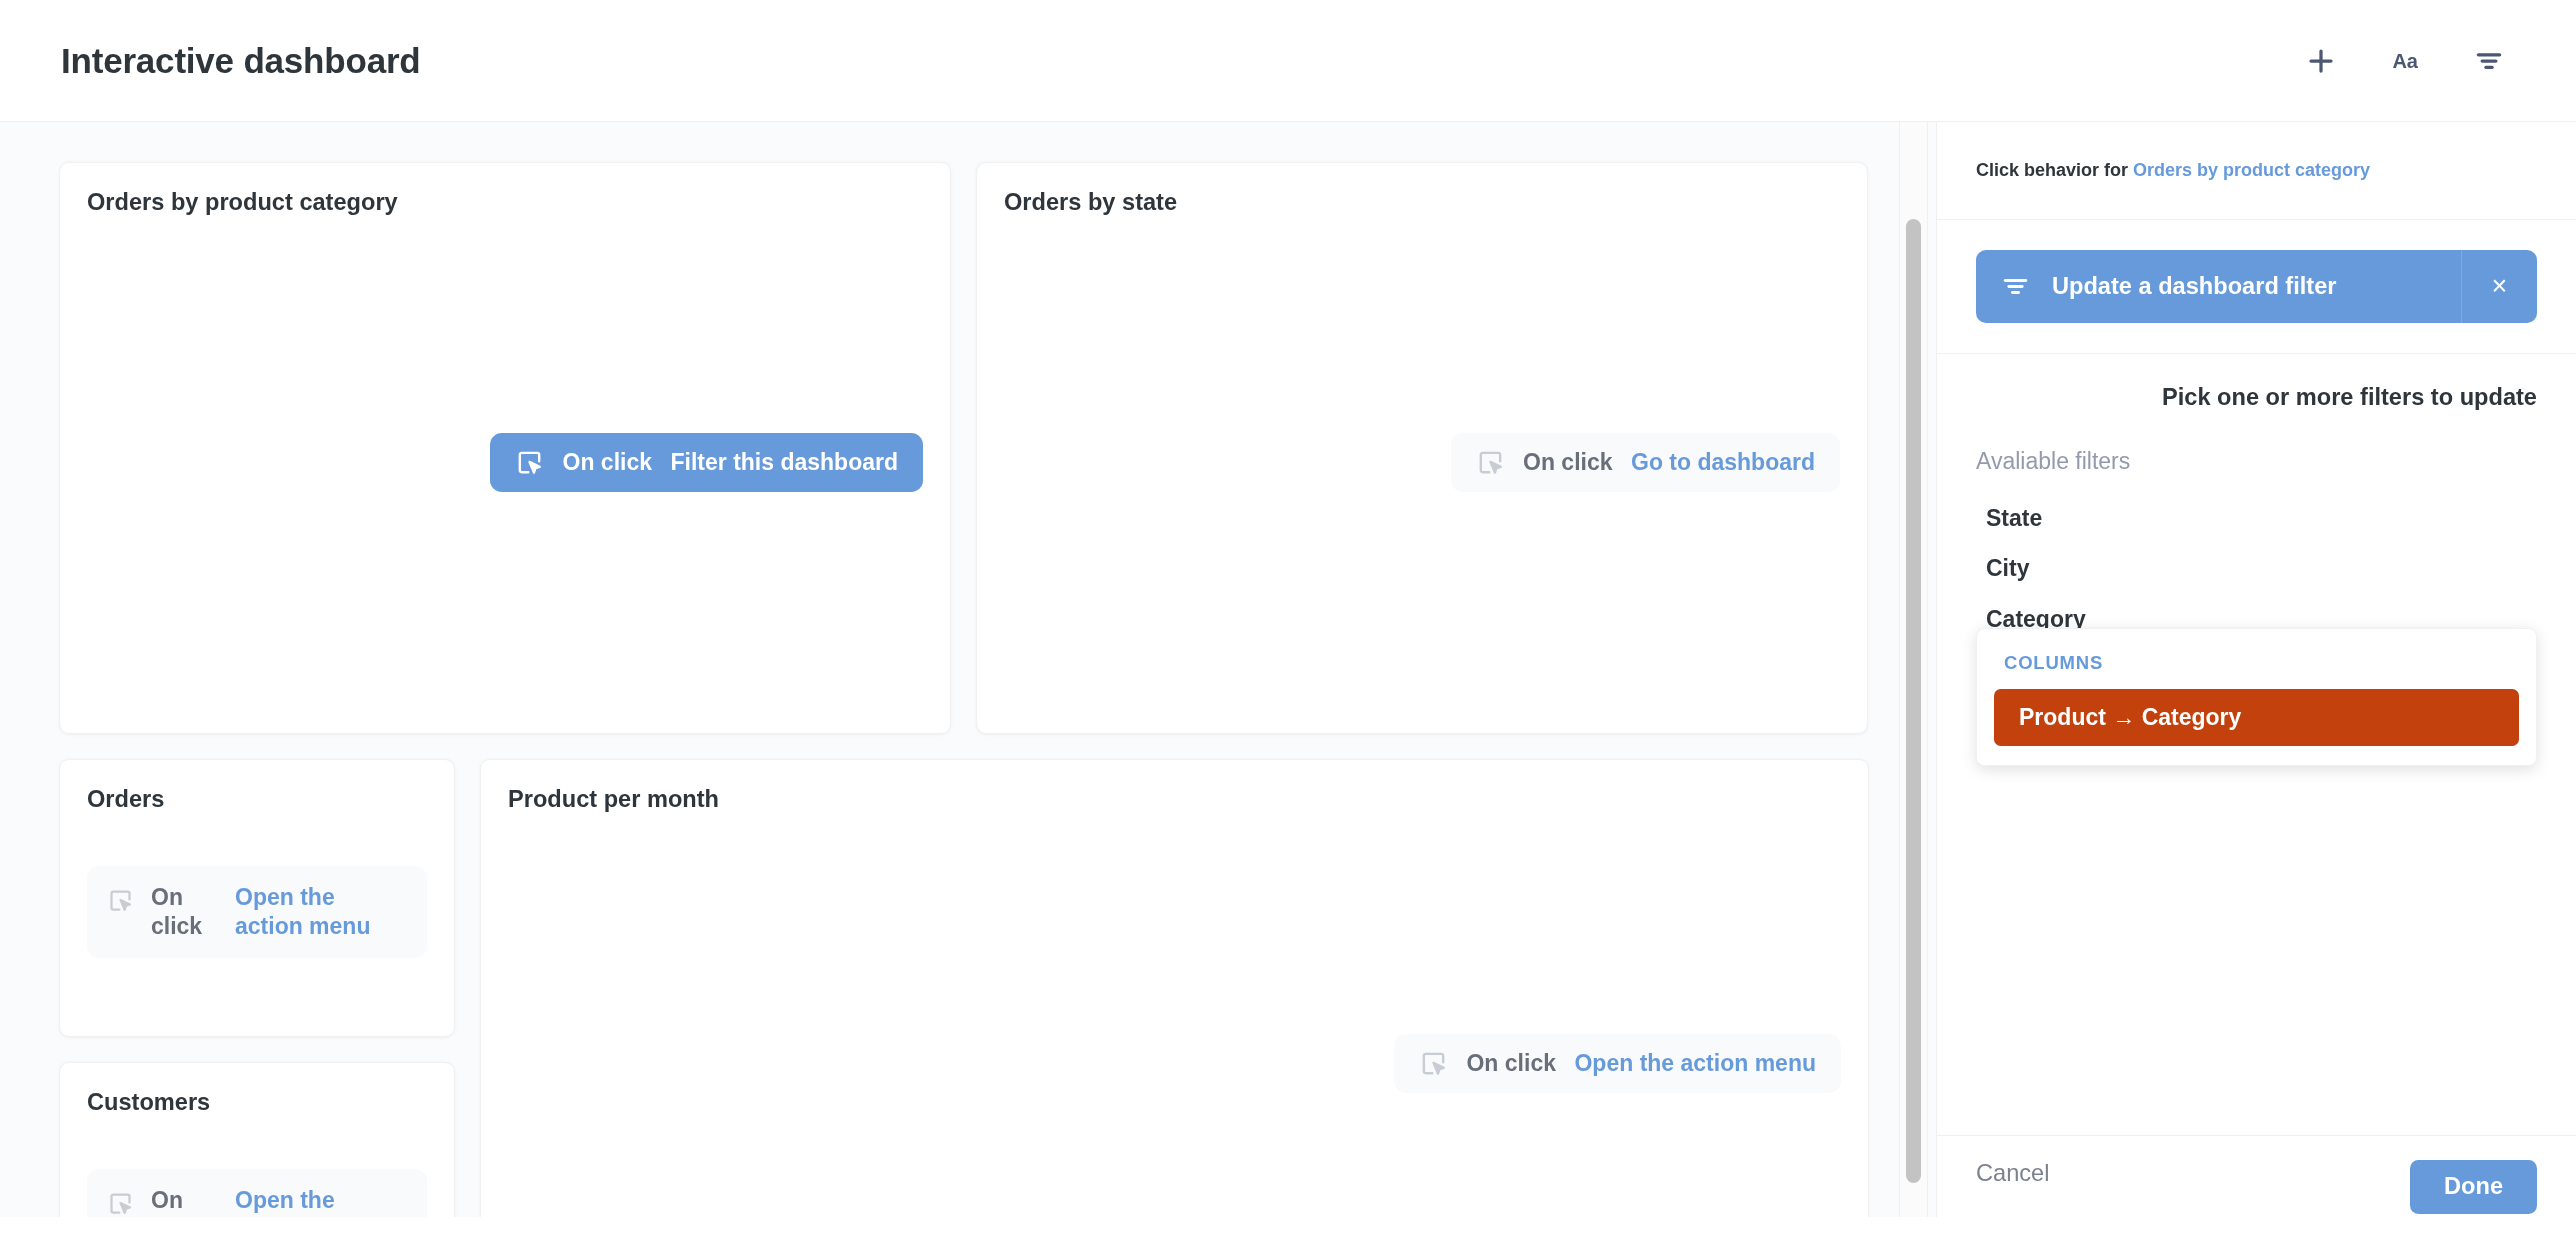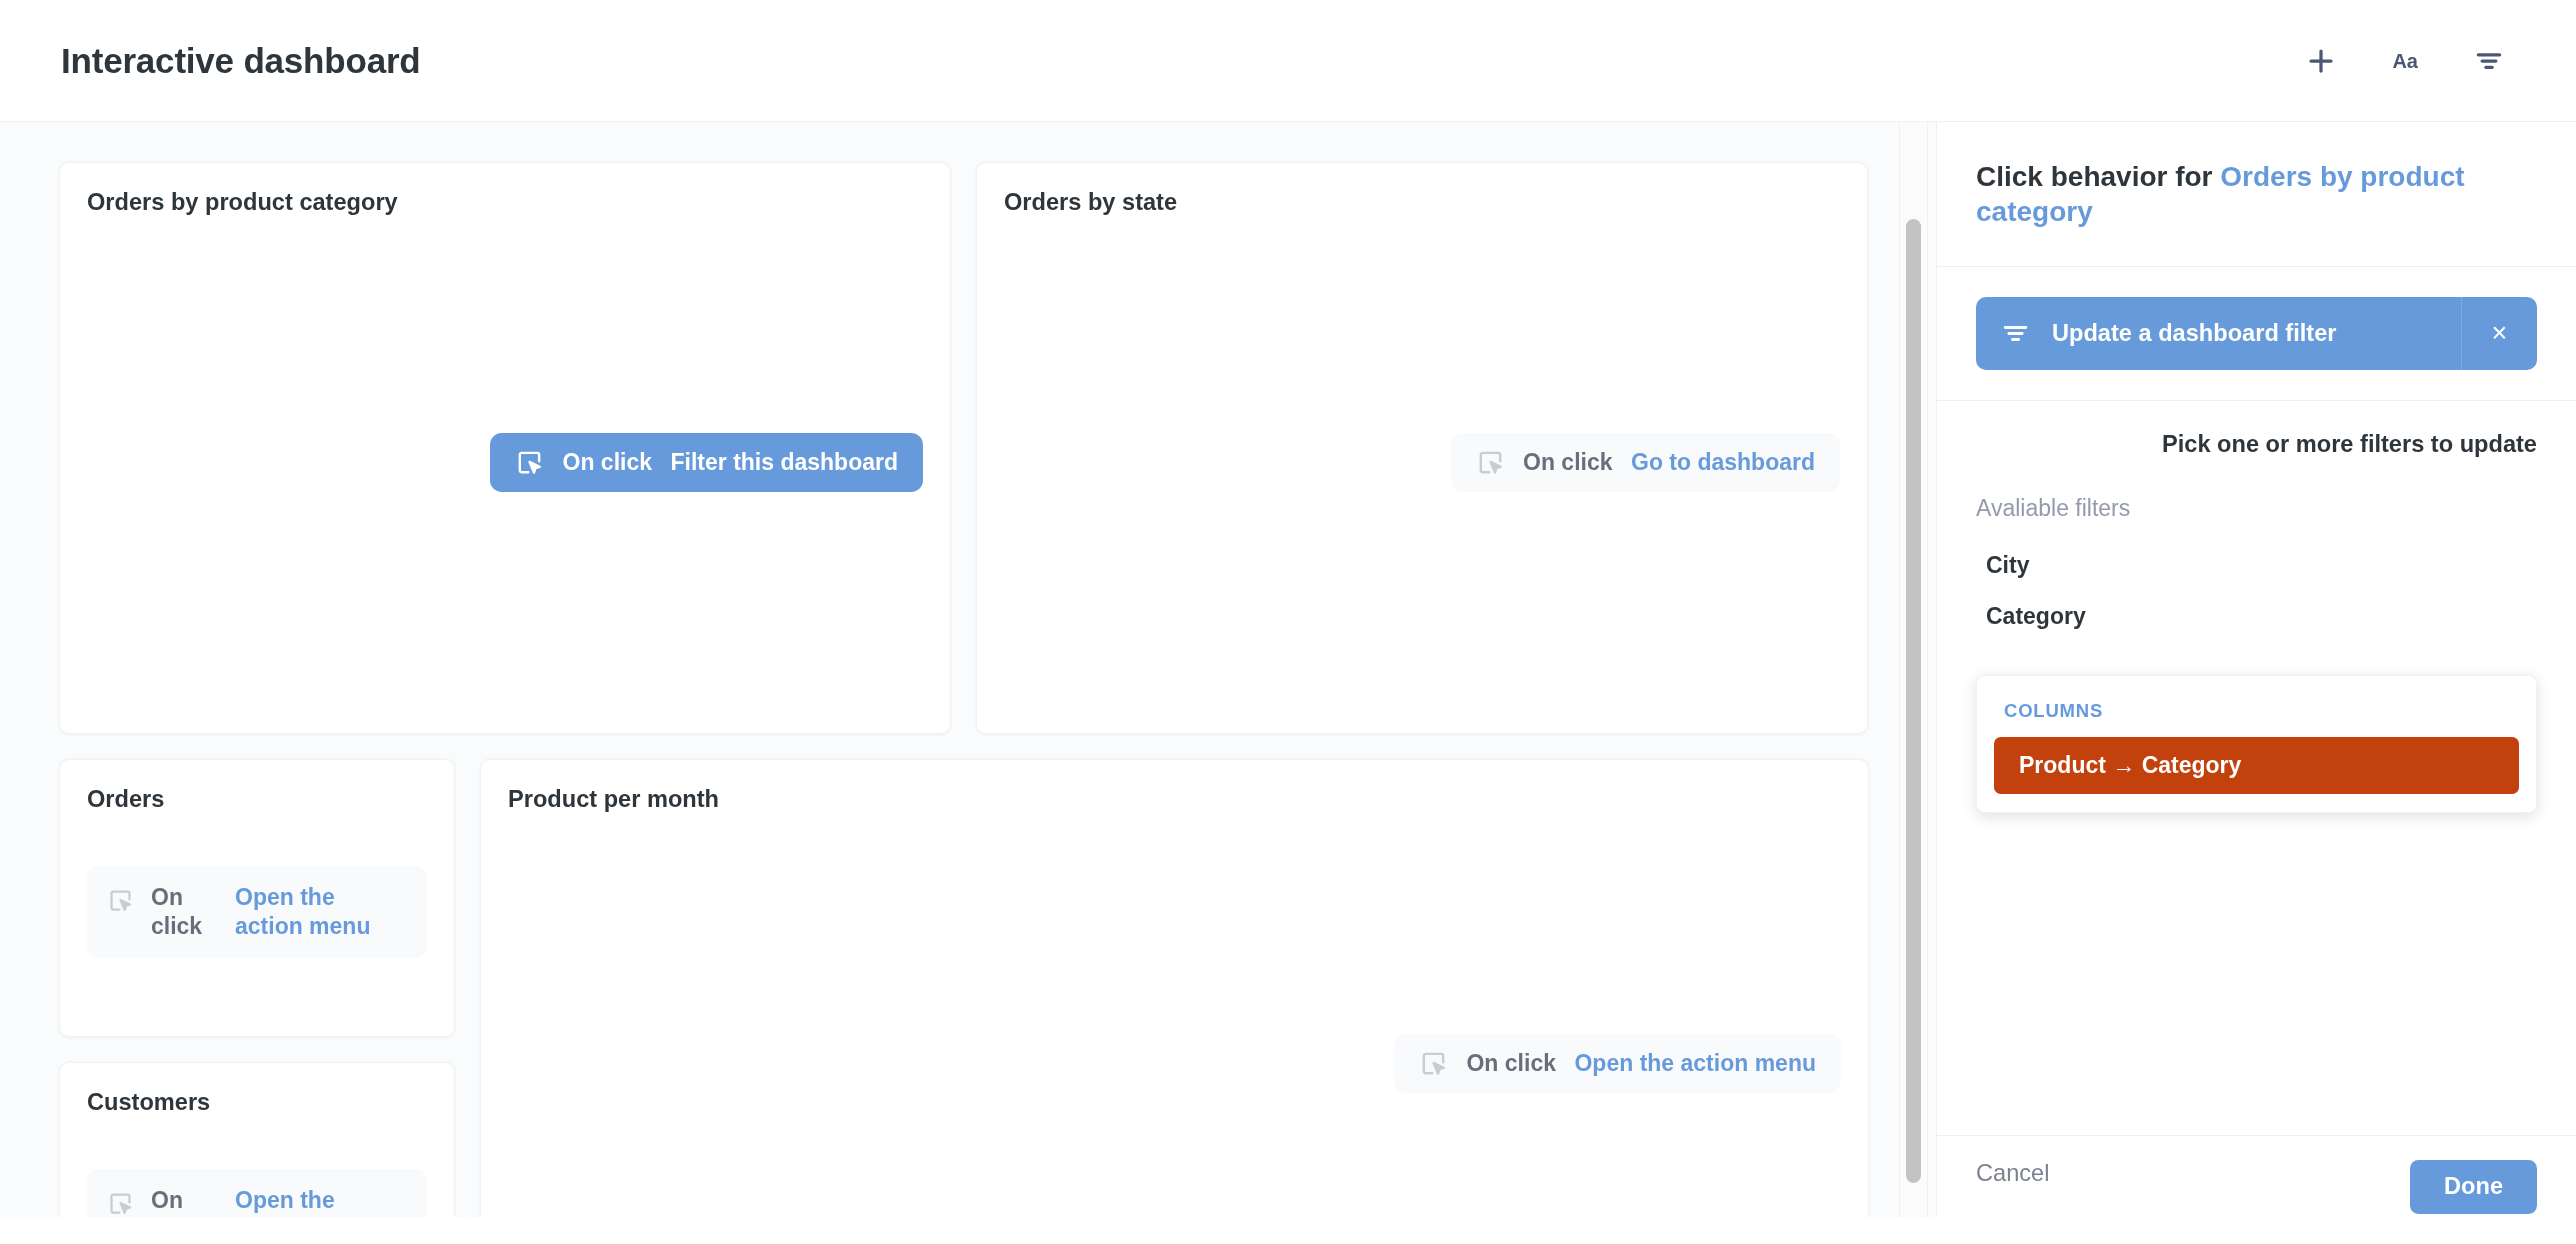--- a/index.html
+++ b/index.html
@@ -203,21 +203,21 @@
     background: #ffffff;
     border-left: 0.8px solid #eef0f2;
     display: flex;
     flex-direction: column;
     min-width: 0;
   }
 
   .panel-header {
     padding: 37px 39px;
     border-bottom: 0.8px solid #eef0f2;
-    font-size: 28px;
+    font-size: 18px;
     font-weight: 700;
     color: #2e353b;
     line-height: 1.25;
   }
   .panel-header .panel-target { color: #669ada; font-weight: 700; }
 
   .panel-behavior {
     padding: 30px 39px;
     border-bottom: 0.8px solid #eef0f2;
   }
@@ -491,20 +491,21 @@
           </div>
           <div class="behavior-close">×</div>
         </div>
       </div>
 
       <div class="panel-scroll">
         <div class="panel-subtitle">Pick one or more filters to update</div>
         <div class="panel-grouplabel">Avaliable filters</div>
 
         <div class="filter-list">
+          <div class="filter-item">State</div>
           <div class="filter-item">City</div>
           <div class="filter-item">Category</div>
         </div>
 
         <div class="columns-popover">
           <div class="columns-heading">COLUMNS</div>
           <div class="columns-option">Product → Category</div>
         </div>
       </div>
 

